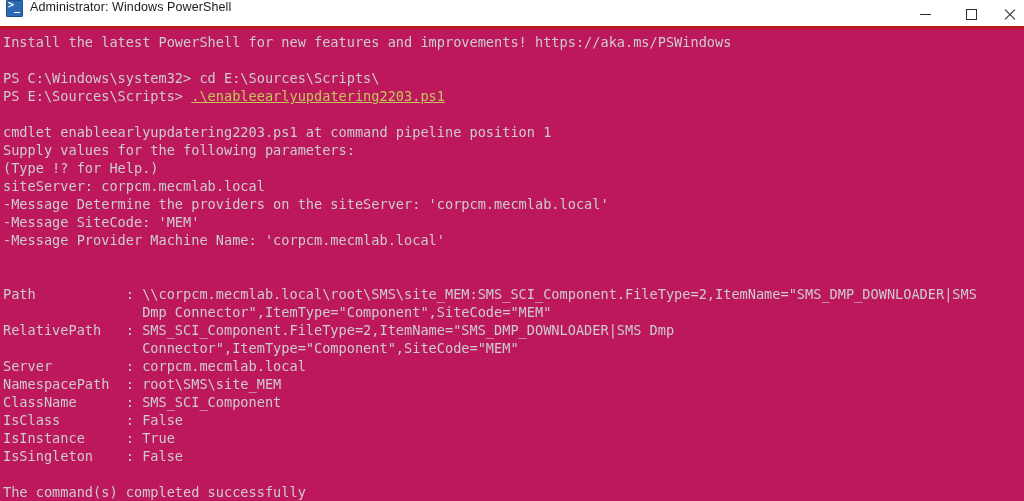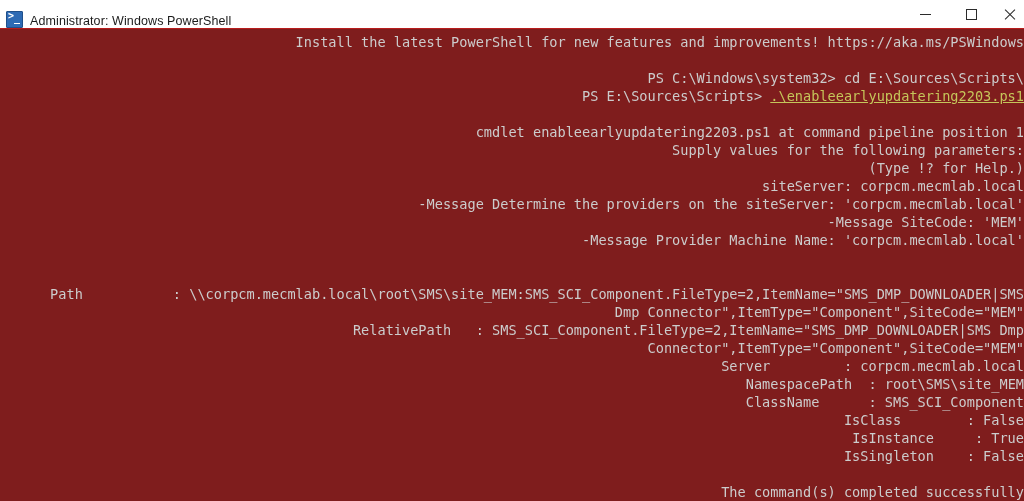--- a/index.html
+++ b/index.html
@@ -21,23 +21,23 @@
     flex-direction: column;
     background: #0c0c0c;
     position: relative;
   }
 
   
   .titlebar {
     height: 29px;
     min-height: 29px;
     background: #ffffff;
-    border-bottom: 1px solid #b91c1c;
+    border-bottom: 3px solid #b91c1c;
     display: flex;
-    align-items: flex-end;
+    align-items: flex-start;
     position: relative;
     box-sizing: border-box;
   }
   .title-icon {
     width: 17px;
     height: 17px;
     margin-left: 6px;
     margin-right: 7px;
     background: #2d6ab4;
     border: 1px solid #1f4f8a;
@@ -117,26 +117,25 @@
     height: 1px;
     background: #2b2b2b;
   }
   .btn-close-glyph::before { transform: rotate(45deg); }
   .btn-close-glyph::after  { transform: rotate(-45deg); }
   .win-btn-close { width: 30px; overflow: hidden; }
 
   
   .console {
     flex: 1 1 auto;
-    background: #7f1d1d;
+    background: #be185d;
     padding: 4px 0 0 3px;
     box-sizing: border-box;
     overflow: hidden;
     position: relative;
-    text-align: right;
   }
   .console-lines {
     font-family: "DejaVu Sans Mono", monospace;
     font-size: 13.6px;
     line-height: 18px;
     color: #cccccc;
     white-space: pre;
     letter-spacing: 0px;
   }
   .line {

